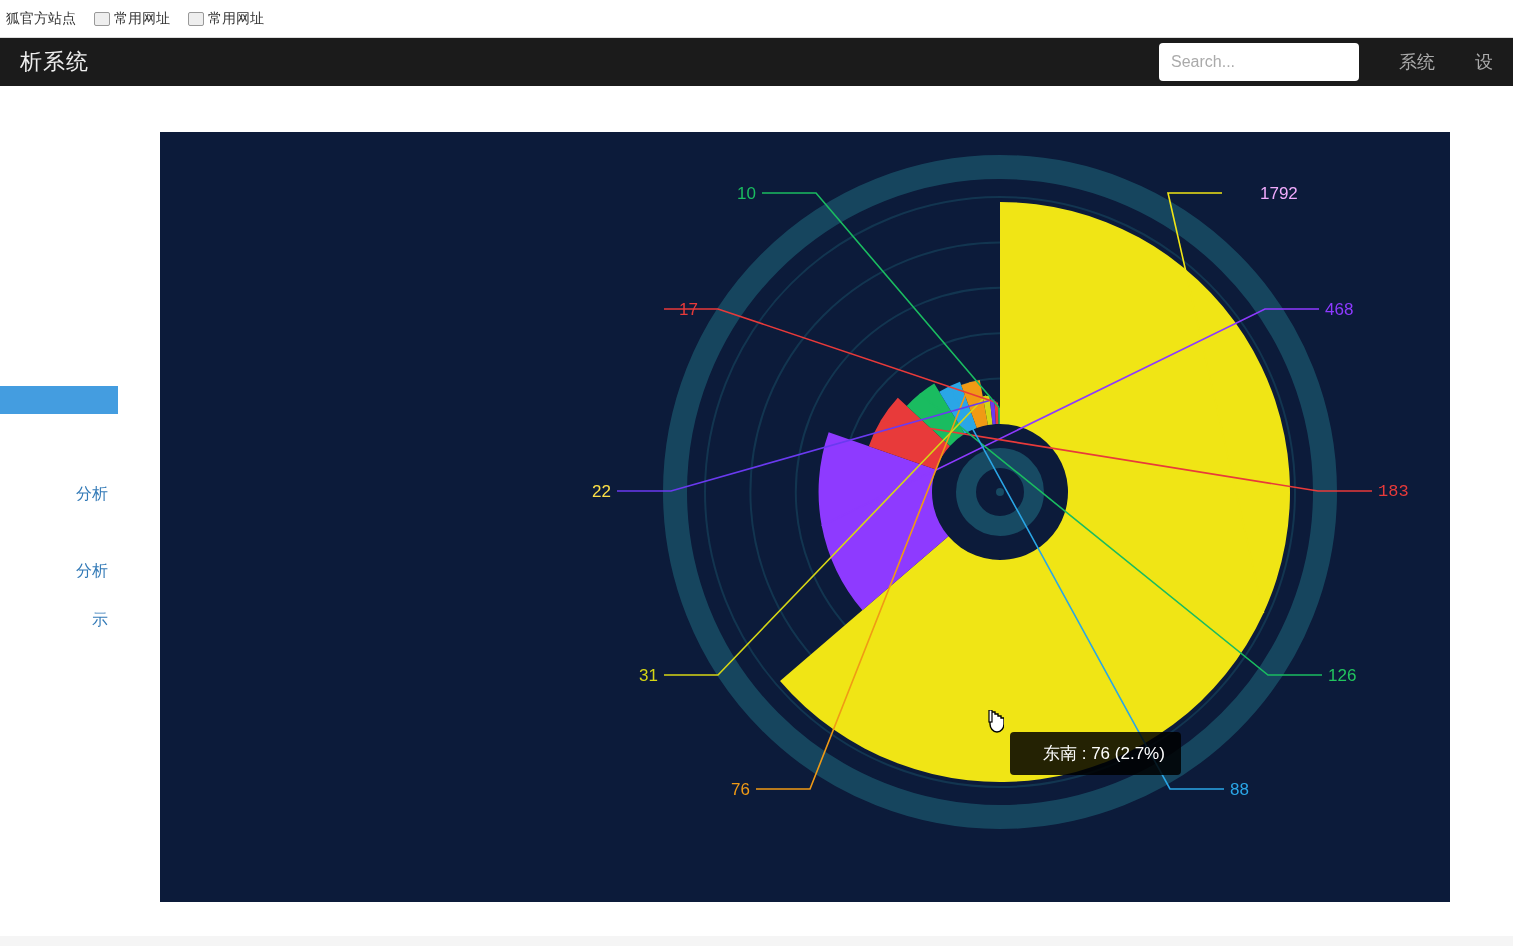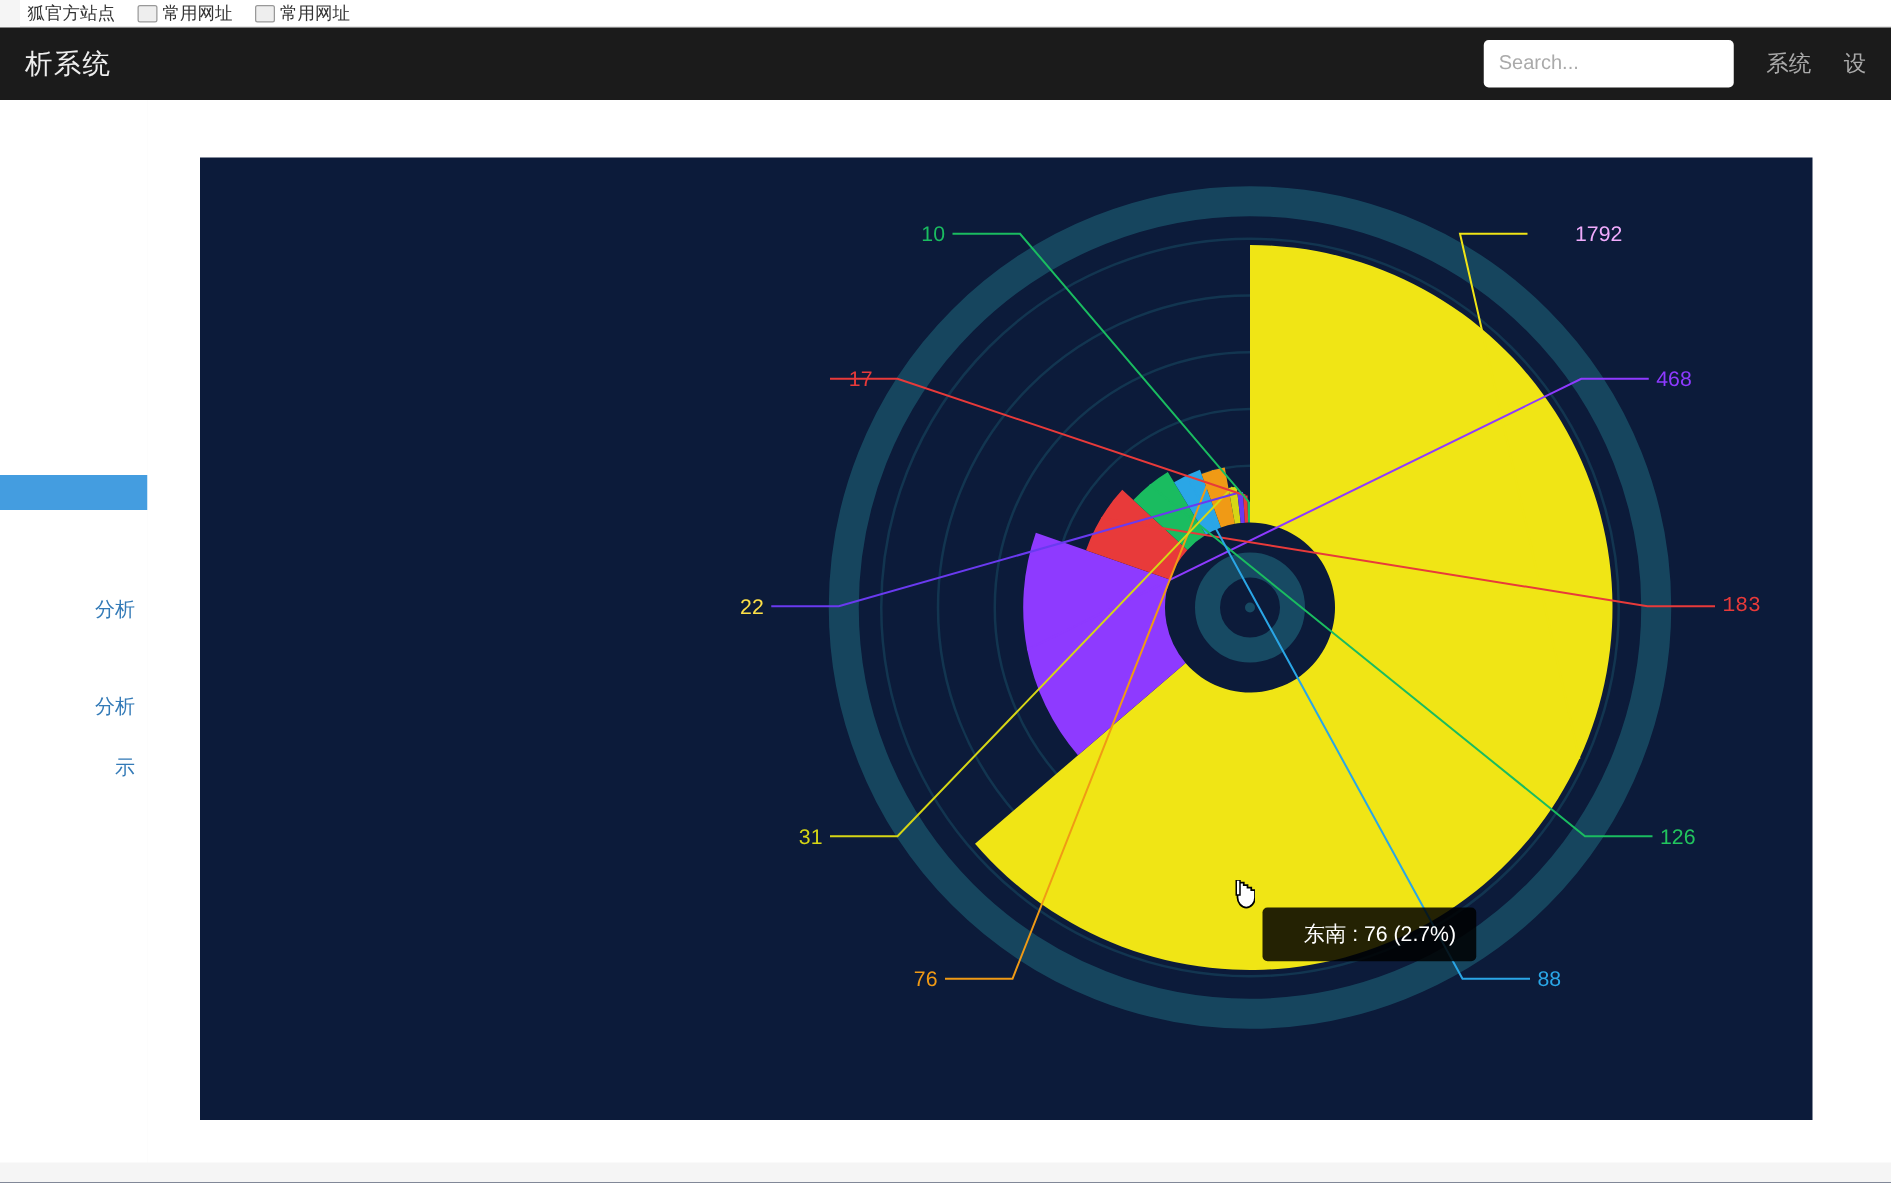--- a/index.html
+++ b/index.html
@@ -4,62 +4,61 @@
 <style>
   * { box-sizing: border-box; margin: 0; padding: 0; }
   body {
     font-family: Arial, "Microsoft YaHei", sans-serif;
     background: #f5f5f5;
     width: 1513px;
     height: 946px;
     overflow: hidden;
   }
   .bookmark-bar {
-    height: 22px;
+    height: 38px;
     background: #fff;
     display: flex;
     align-items: center;
     padding: 0 6px;
     font-size: 14px;
     color: #333;
     gap: 18px;
     border-bottom: 1px solid #ddd;
-    margin-left: 16px;
   }
   .bookmark-item {
     display: flex;
     align-items: center;
     gap: 4px;
     cursor: pointer;
   }
   .folder-icon {
     width: 16px; height: 14px;
     border: 1px solid #999;
     border-radius: 2px;
     background: #eee;
     display:inline-block;
   }
   .top-nav {
-    height: 58px;
+    height: 48px;
     background: #1b1b1b;
     color: #bbb;
     display: flex;
     align-items: center;
     justify-content: space-between;
     padding: 0 20px;
   }
   .nav-title {
     font-size: 22px;
     color: #eee;
     letter-spacing: 1px;
   }
   .nav-right {
     display: flex;
     align-items: center;
-    gap: 26px;
+    gap: 40px;
   }
   .search-box {
     background: #fff;
     border-radius: 4px;
     height: 38px;
     width: 200px;
     border: none;
     padding: 0 12px;
     font-size: 16px;
     color: #333;

